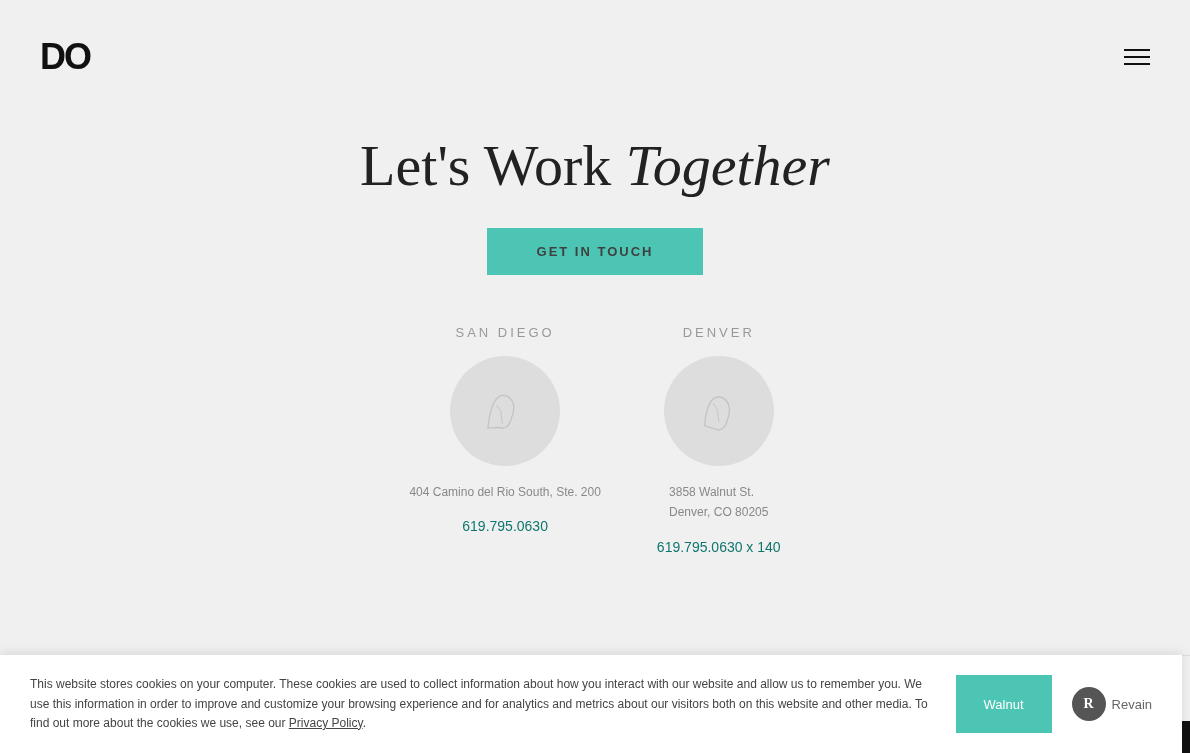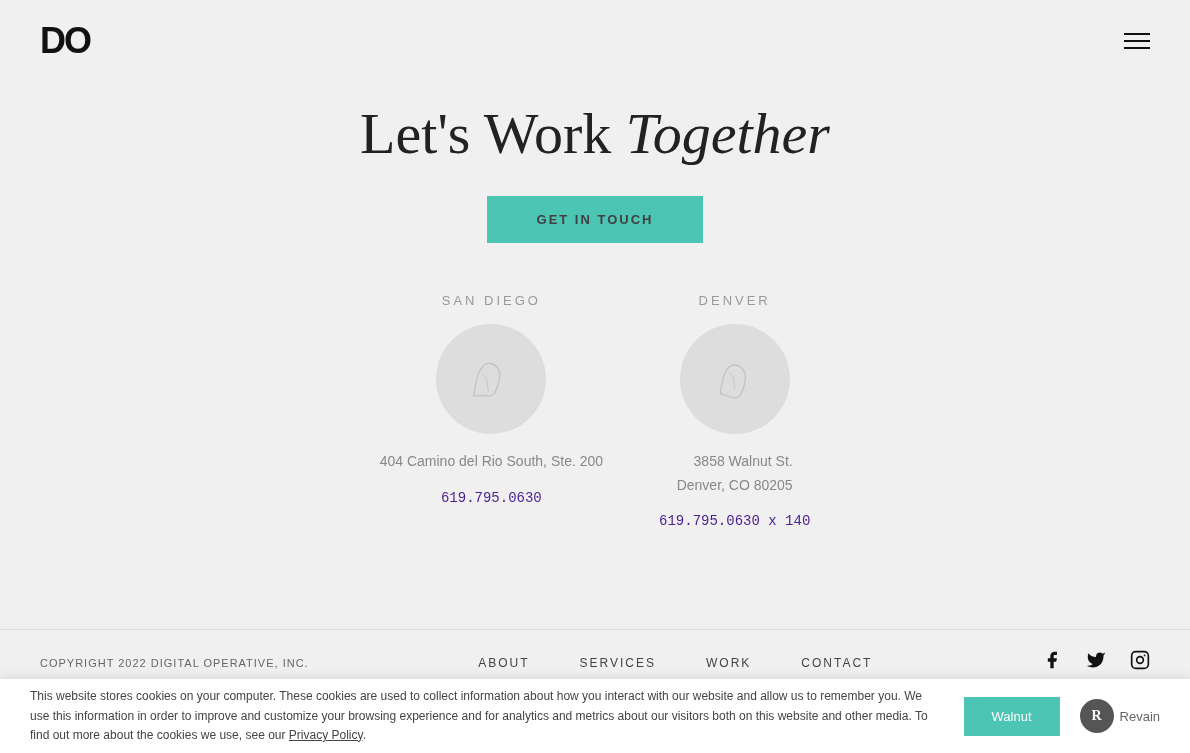--- a/index.html
+++ b/index.html
@@ -11,21 +11,21 @@
       width: 1190px;
       overflow-x: hidden;
       position: relative;
     }
 
     
     .header {
       display: flex;
       justify-content: space-between;
       align-items: center;
-      padding: 20px 40px;
+      padding: 36px 40px;
       background: #f0f0f0;
     }
     .logo {
       font-size: 36px;
       font-weight: 900;
       color: #111;
       letter-spacing: -2px;
       font-family: Arial, sans-serif;
     }
     .hamburger {
@@ -111,30 +111,30 @@
       align-items: center;
       justify-content: center;
       overflow: hidden;
     }
     .location-map svg {
       width: 60px;
       height: 60px;
       opacity: 0.5;
     }
     .location-address {
-      text-align: right;
-      font-size: 14px;
+      text-align: left;
+      font-size: 12px;
       color: #888;
       line-height: 1.7;
       font-family: Arial, sans-serif;
     }
     .location-phone {
       font-size: 14px;
-      color: #4c1d95;
-      font-family: Liberation Mono, monospace;
+      color: #0f766e;
+      font-family: Liberation Sans, sans-serif;
     }
 
     
     .footer-nav {
       width: 100%;
       display: flex;
       justify-content: space-between;
       align-items: center;
       padding: 20px 40px;
       border-top: 1px solid #ddd;
@@ -187,26 +187,25 @@
       color: #fff;
       text-transform: uppercase;
       font-weight: 700;
     }
 
     
     .cookie-banner {
       position: fixed;
       bottom: 0;
       left: 0;
-      right: 0;
+      right: 8px;
       background: #fff;
-      padding: 8px 30px;
+      padding: 20px 30px;
       display: flex;
       justify-content: space-between;
-      align-items: center;
       box-shadow: 0 -2px 10px rgba(0,0,0,0.1);
       z-index: 100;
       gap: 20px;
     }
     .cookie-left {
       display: flex;
       align-items: center;
       gap: 10px;
       flex: 1;
     }

